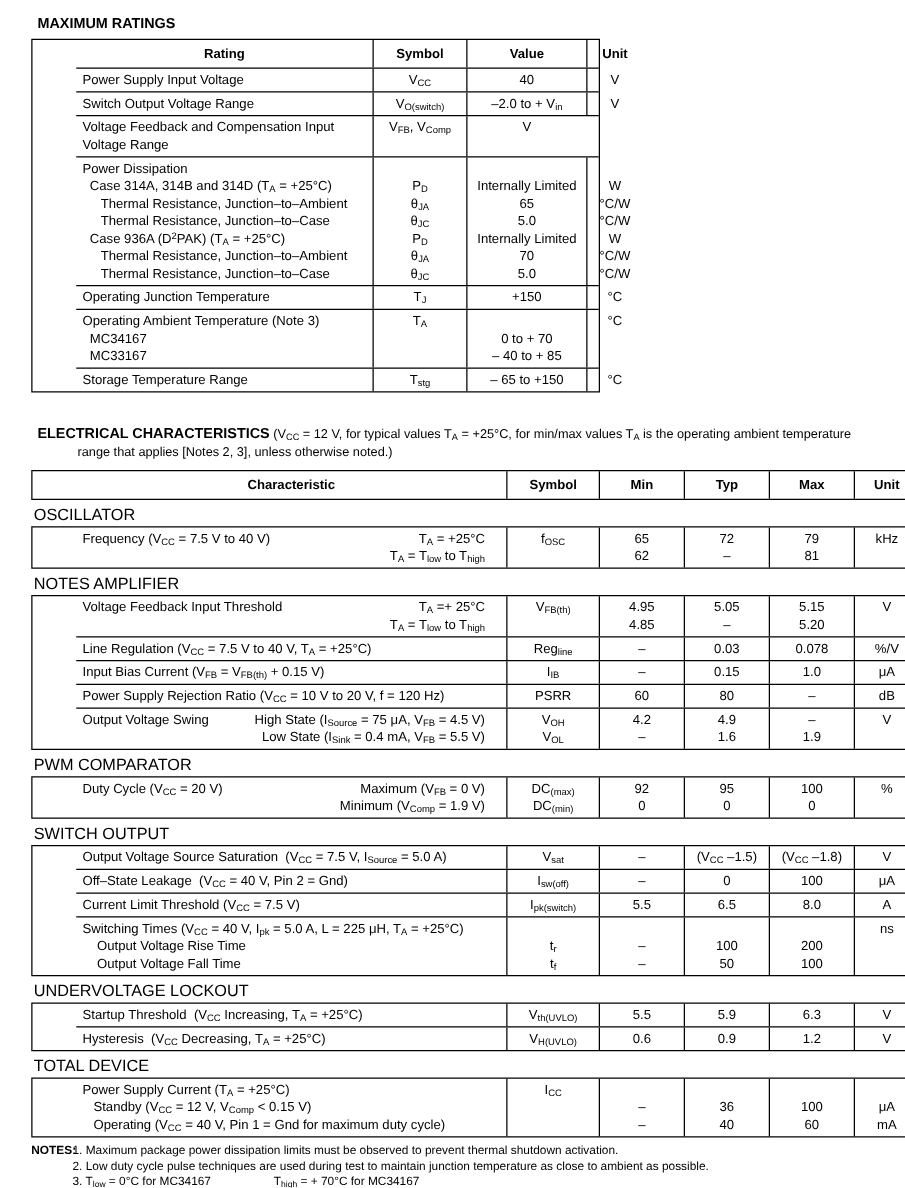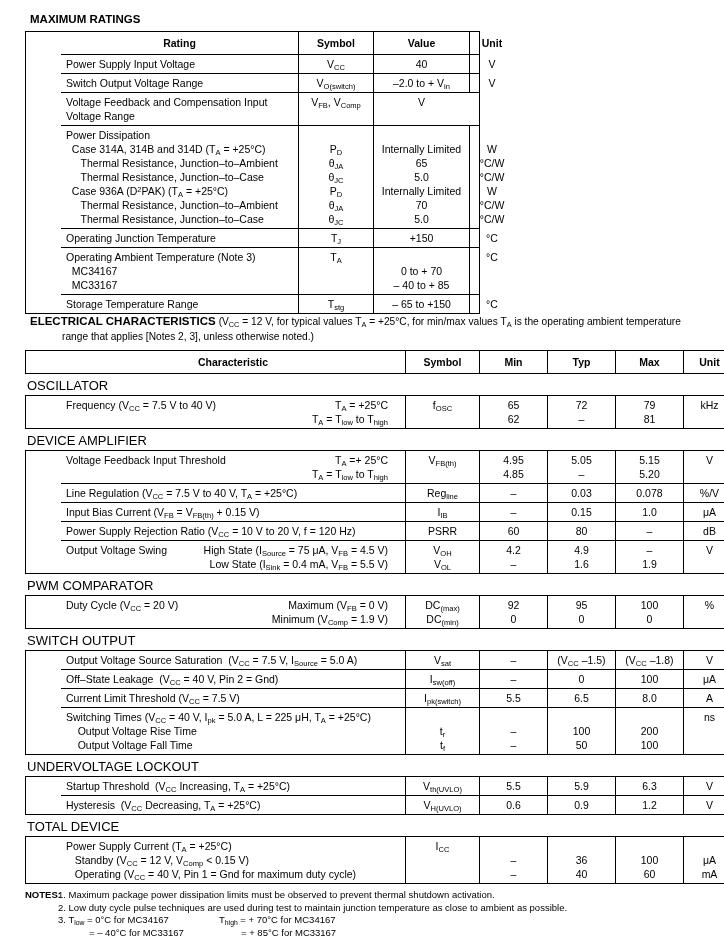--- a/index.html
+++ b/index.html
@@ -23,21 +23,21 @@
   .row > div { border-left:1px solid #000; padding:2px 5px; white-space:pre-wrap; }
   .row > div:first-child { border-left:none; }
   .row + .row { border-top:1px solid #000; }
   .head > div { font-weight:bold; text-align:center; padding:4px 4px; }
   .c { text-align:center; }
   .l { text-align:left; }
   .char { display:flex; justify-content:space-between; }
   .char-main { white-space:pre-wrap; }
   .char-cond { white-space:pre-wrap; padding-right:12px; text-align:right; }
 
-  .ec-intro { margin:0 0 6px 5px; padding-left:32px; text-indent:-32px; width:660px; }
+  .ec-intro { margin:26px 0 6px 5px; padding-left:32px; text-indent:-32px; width:660px; }
   .ec-intro .t { font-weight:bold; font-size:11.5px; }
   .ec-intro .s { font-size:10.2px; }
   .ec-sec-title { font-weight:normal; font-size:13px; padding:5px 0 2px 2px; }
 
   .notes { display:flex; margin-top:5px; font-size:9.5px; line-height:12.5px; }
   .notes-label { font-weight:bold; width:33px; flex:none; }
   .note3-grid { display:grid; grid-template-columns:161px auto; }
   .eq1 { padding-left:31px; }
   .eq2 { padding-left:22px; }
 </style>
@@ -156,21 +156,21 @@
       <div class="c">65
 62</div>
       <div class="c">72
 –</div>
       <div class="c">79
 81</div>
       <div class="c">kHz</div>
     </div>
   </div>
 
-  <div class="ec-sec-title">DEVICE AMPLIFIER</div>
+  <div class="ec-sec-title">NOTES AMPLIFIER</div>
   <div class="tbl ec">
     <div class="row ec-grid">
       <div class="l char">
         <span class="char-main">Voltage Feedback Input Threshold</span>
         <span class="char-cond">T<sub>A</sub> =+ 25°C
 T<sub>A</sub> = T<sub>low</sub> to T<sub>high</sub></span>
       </div>
       <div class="c">V<sub>FB(th)</sub></div>
       <div class="c">4.95
 4.85</div>

